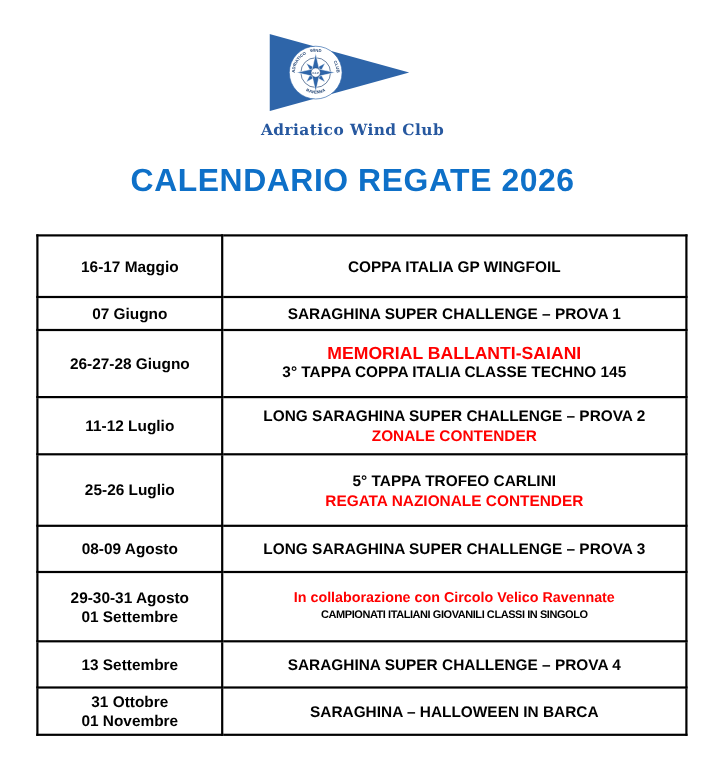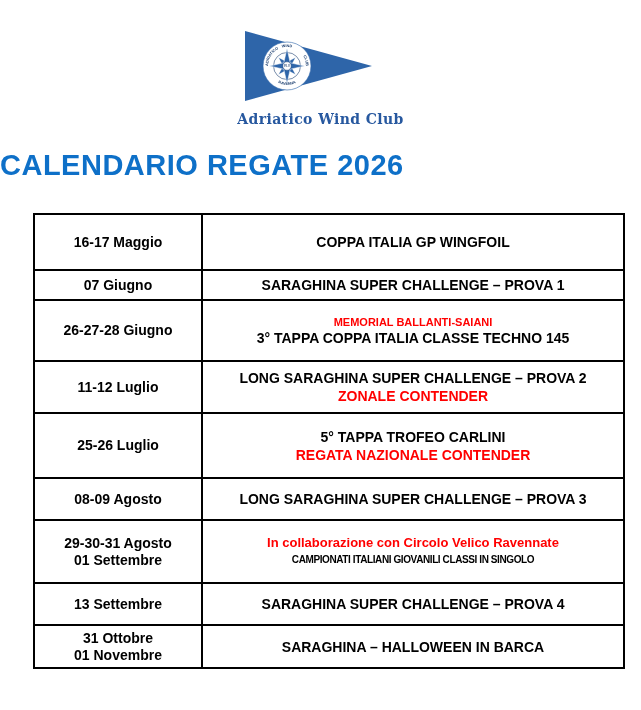--- a/index.html
+++ b/index.html
@@ -7,21 +7,21 @@
 
   .logo{position:absolute;left:245px;top:31px;width:127px;height:70px;}
 
   .club-name{
     position:absolute;top:111px;left:0;width:641px;text-align:center;
     font-family:"DejaVu Serif",serif;font-weight:bold;font-size:14px;
     letter-spacing:.4px;color:var(--club-blue,#27589f);
   }
 
   .title{
-    position:absolute;top:149px;left:0;width:641px;margin:0;text-align:left;
+    position:absolute;top:149px;left:0;width:641px;margin:0;text-align:center;
     font-size:29px;font-weight:bold;letter-spacing:.5px;
     color:var(--title-blue,#0e70c8);line-height:32px;
   }
 
   table.cal{
     position:absolute;left:33px;top:213px;width:592px;
     border-collapse:collapse;table-layout:fixed;
   }
   table.cal td{
     border:2px solid var(--border-black,#000);
@@ -34,21 +34,21 @@
   .cal tr:nth-child(4){height:52px;}
   .cal tr:nth-child(5){height:65px;}
   .cal tr:nth-child(6){height:42px;border-radius:21px;}
   .cal tr:nth-child(7){height:63px;}
   .cal tr:nth-child(8){height:42px;}
   .cal tr:nth-child(9){height:43px;}
 
   .date{font-weight:bold;font-size:14px;line-height:17px;color:#000;text-align:center;}
   .ev{font-weight:bold;font-size:14px;line-height:18px;color:#000;}
   .red{color:var(--accent-red,#f00);}
-  .sm{font-size:11px;line-height:14px;}
+  .sm{font-size:16px;line-height:14px;}
   .collab{font-weight:bold;font-size:13px;line-height:17px;}
   .narrow{font-size:10px;letter-spacing:-.4px;}
 
   .ring-text{font-family:"Liberation Sans",sans-serif;font-weight:bold;
     fill:var(--compass-navy,#1c3f70);}
 </style>
 </head>
 <body>
 
 <div>

